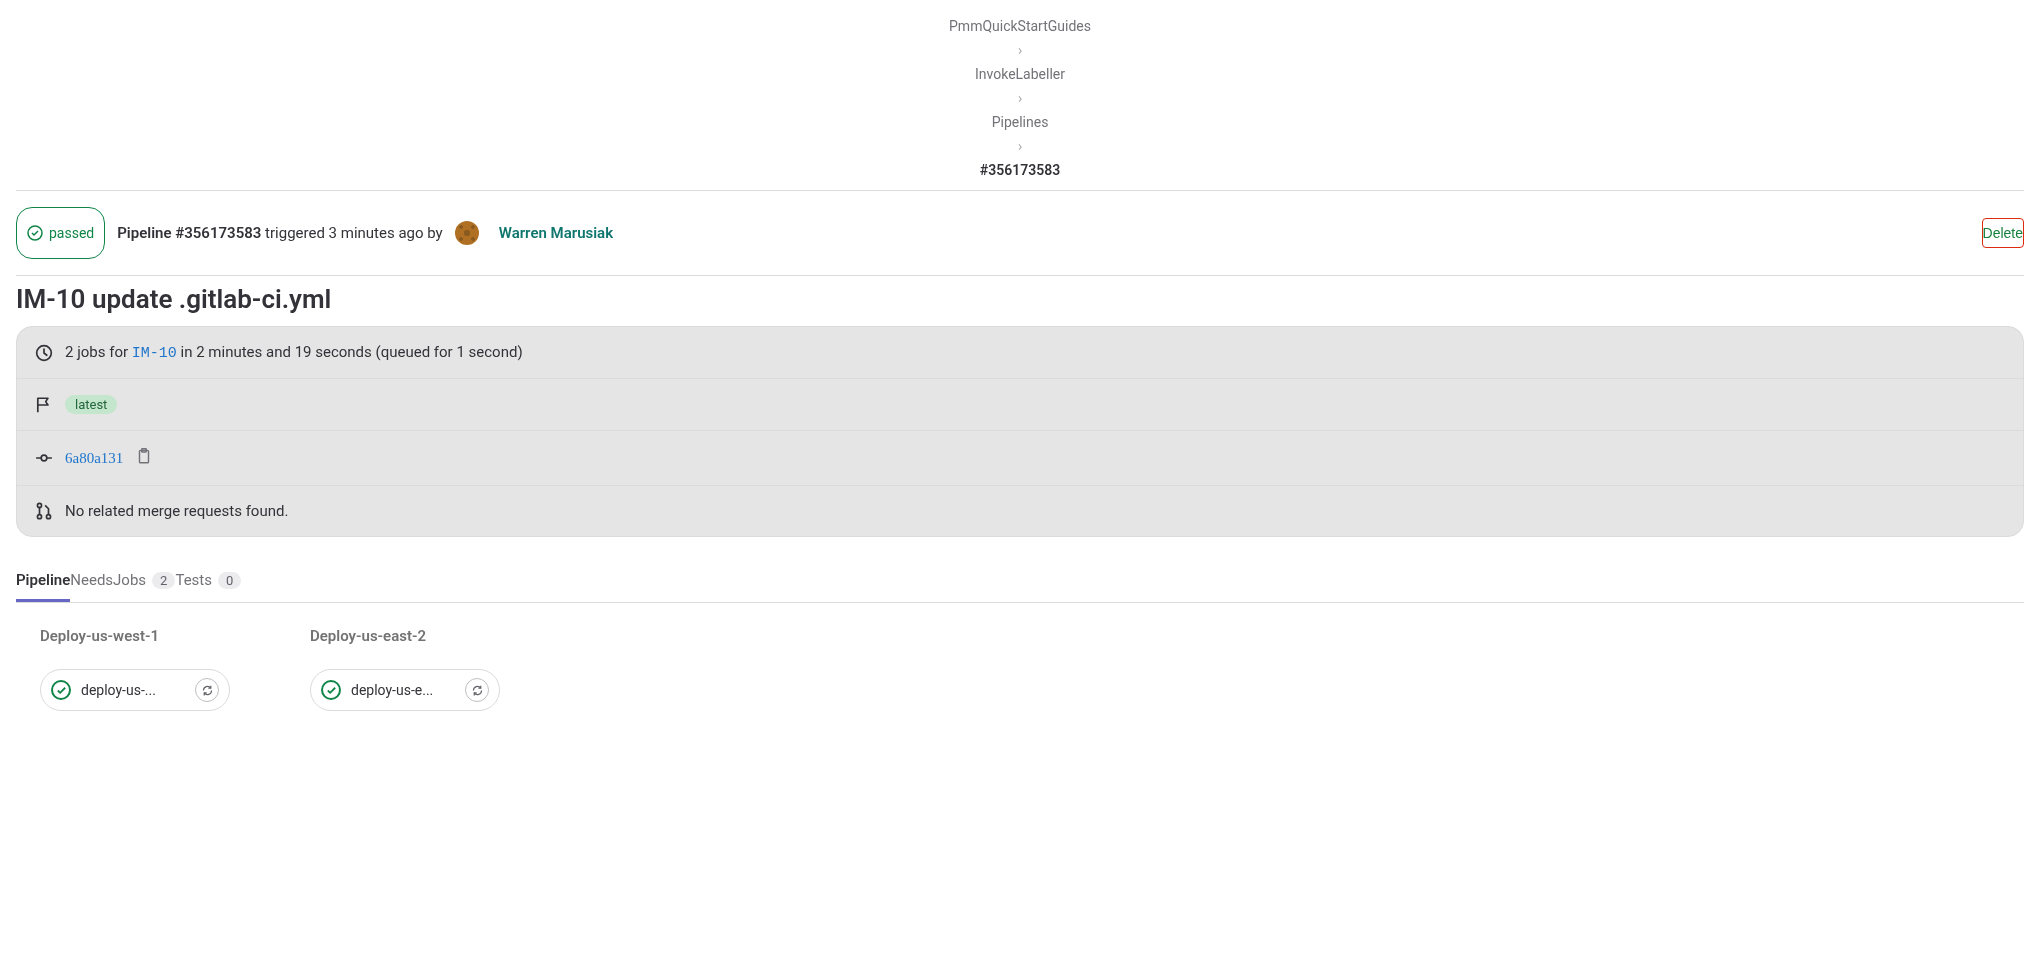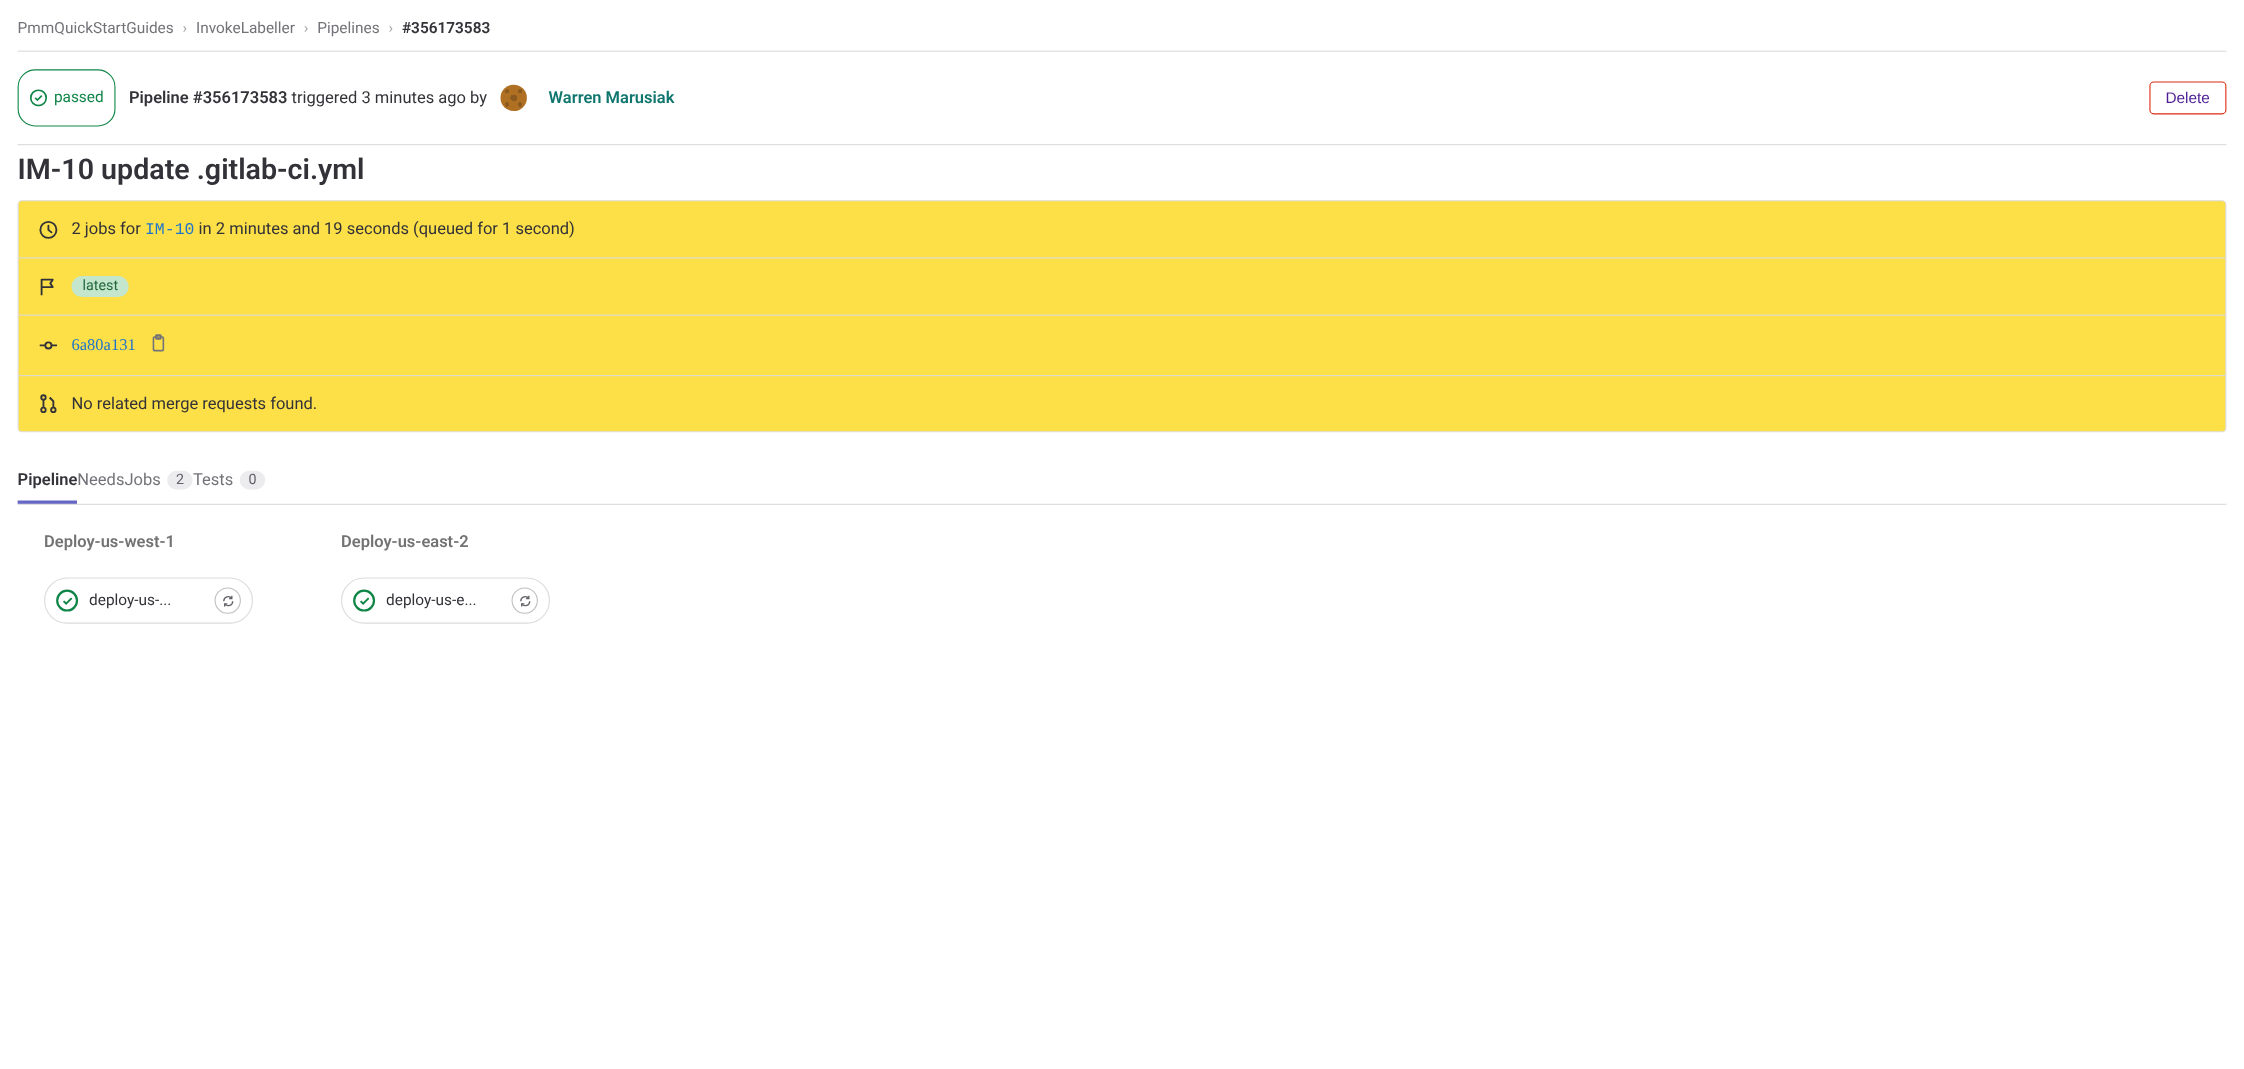--- a/index.html
+++ b/index.html
@@ -14,20 +14,21 @@
       font-size: 14px;
       padding: 10px 16px;
     }
     .breadcrumb {
       display: flex;
       align-items: center;
       gap: 8px;
       font-size: 14px;
       color: #737278;
       padding: 8px 0 12px 0;
+      flex-direction: column;
     }
     .breadcrumb a {
       color: #737278;
       text-decoration: none;
     }
     .breadcrumb .sep {
       color: #a8a8a8;
     }
     .breadcrumb .current {
       color: #333238;
@@ -94,37 +95,37 @@
         radial-gradient(circle at 75% 75%, #8b5a1f 2px, transparent 2px);
     }
     .author-name {
       font-weight: 600;
       font-size: 15px;
       color: #0f766e;
       margin-left: 8px;
     }
     .delete-btn {
       border: 1px solid #dd2b0e;
-      color: #4c1d95;
+      color: #15803d;
       background: #fff;
       border-radius: 4px;
-      padding: 6px 14px;
+      padding: 6px 0;
       font-size: 14px;
       cursor: pointer;
     }
     .page-title {
       font-size: 26px;
       font-weight: 600;
       margin: 8px 0 12px 0;
       color: #333238;
     }
     .info-box {
       border: 1px solid #dbdbdb;
-      border-radius: 4px;
-      background: #fde047;
+      border-radius: 16px;
+      background: #e5e5e5;
       margin-bottom: 24px;
     }
     .info-row {
       display: flex;
       align-items: center;
       gap: 12px;
       padding: 16px 18px;
       border-bottom: 1px solid #dbdbdb;
       font-size: 15px;
       color: #333238;

